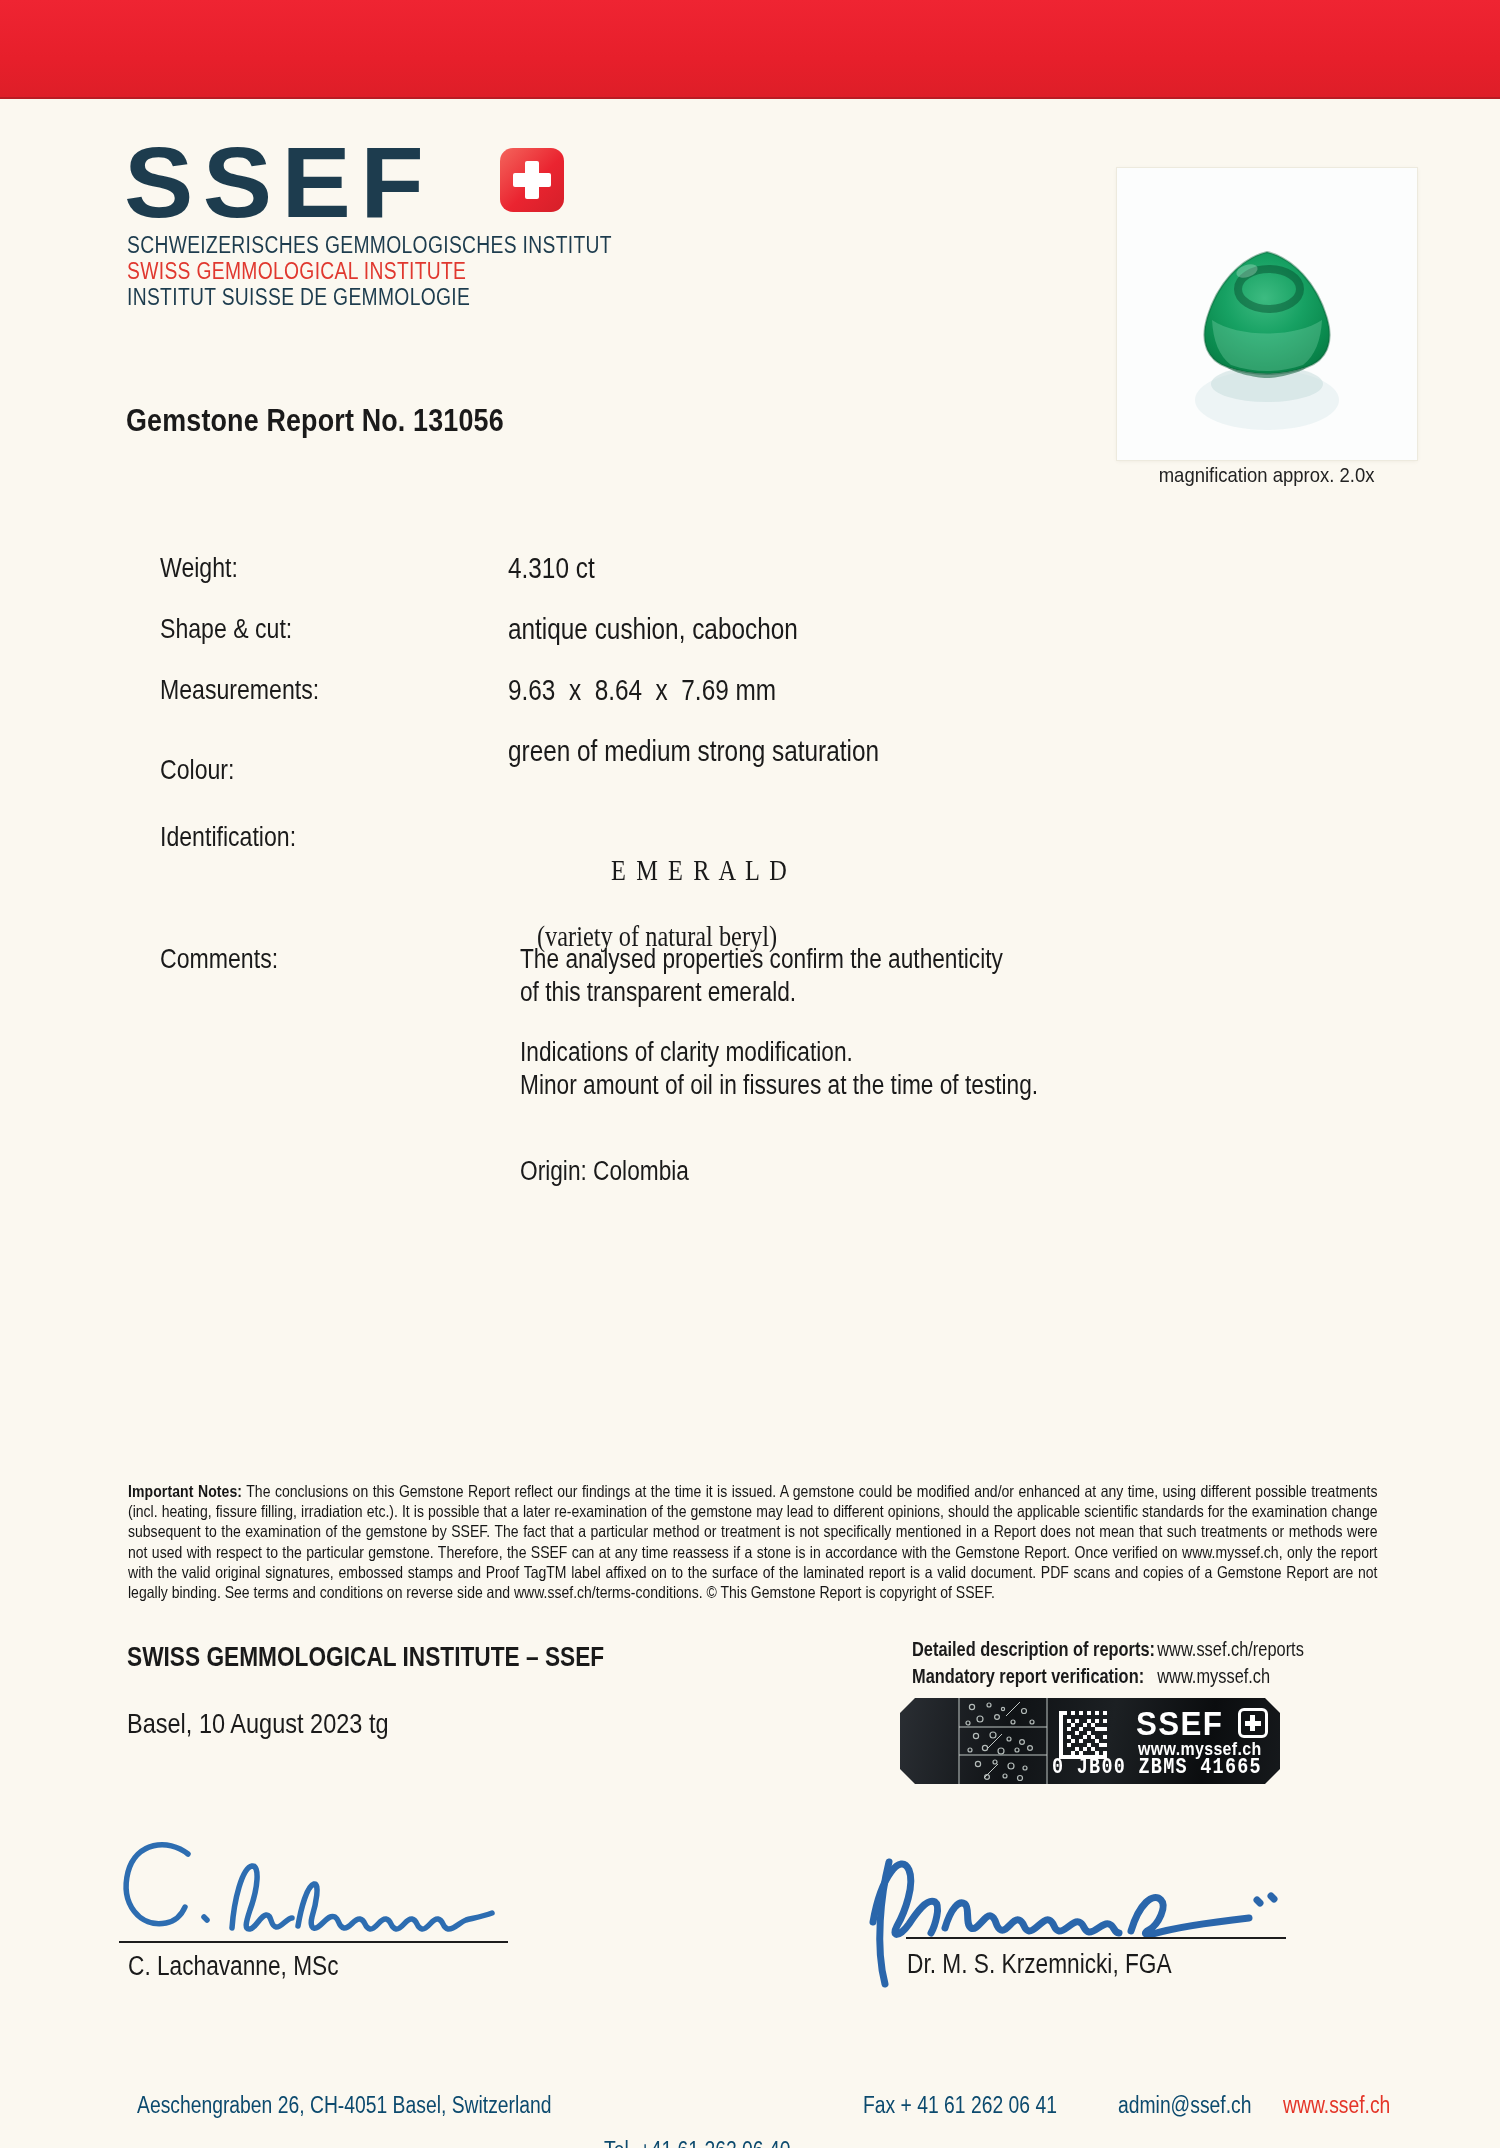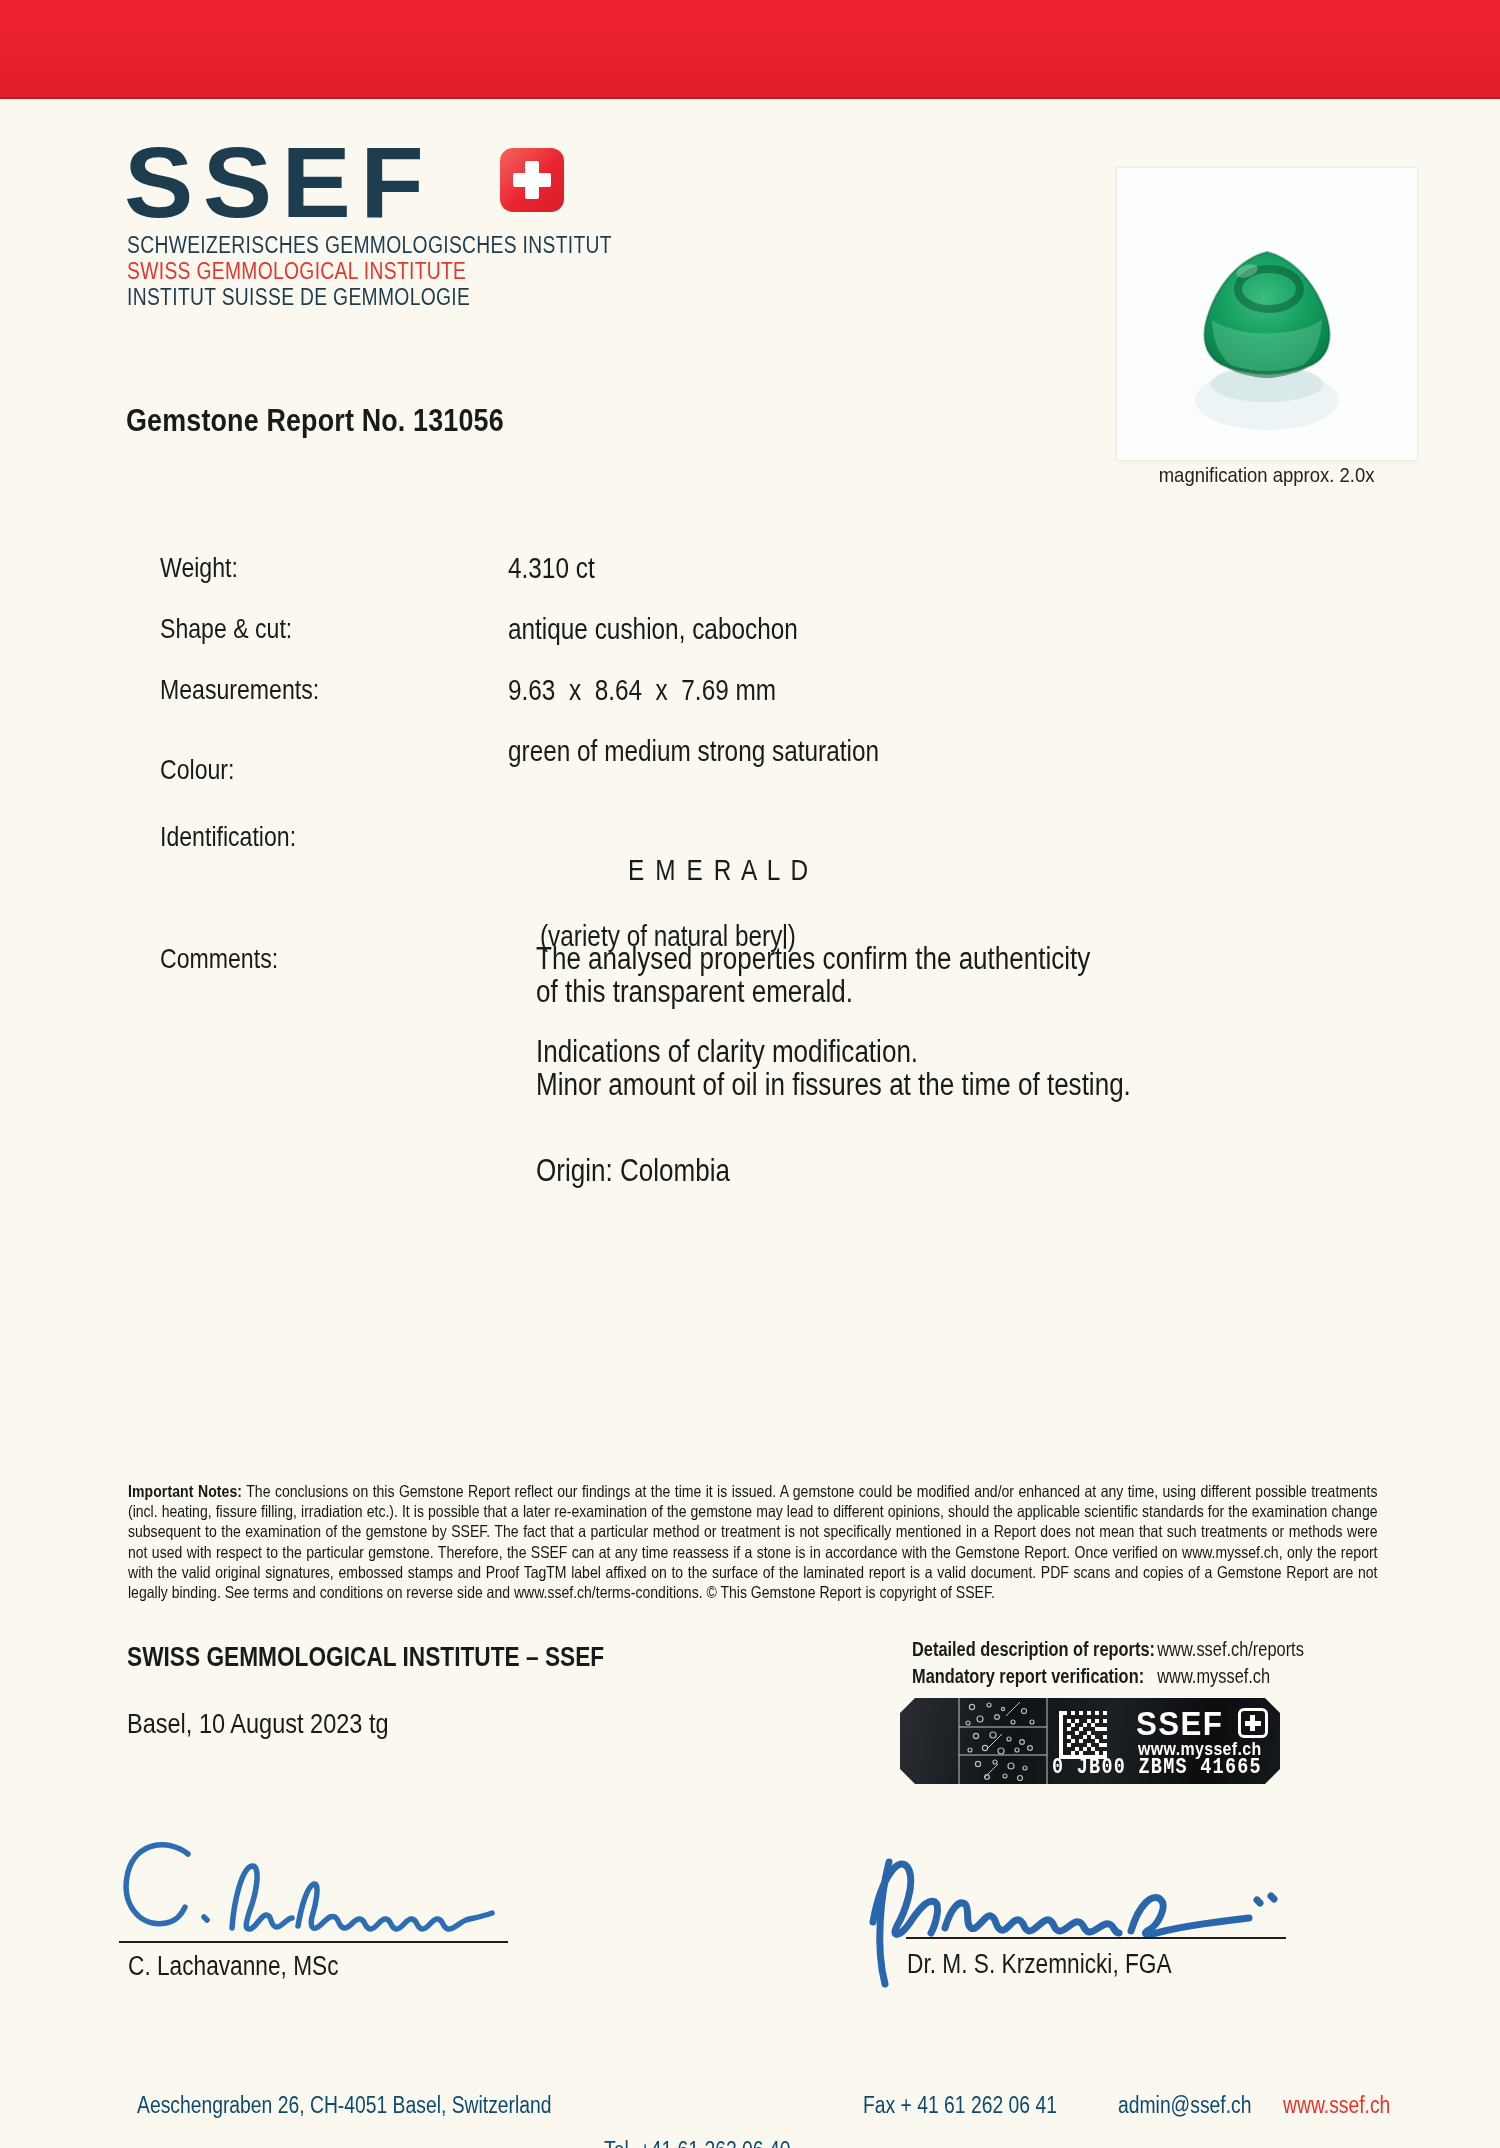--- a/index.html
+++ b/index.html
@@ -29,21 +29,21 @@
   .phototile{left:1117px;top:168px;width:300px;height:292px;background:#fcfdfd;
              box-shadow:0 0 0 1px #edeade, 0 1px 4px rgba(120,110,90,.12);}
   .photocap{left:1117px;top:463px;width:300px;text-align:center;font-size:21px;color:#222;}
   .photocap span{transform:scaleX(.88);transform-origin:50% 0;display:inline-block;white-space:pre;}
 
   .title{left:126px;top:402px;font-size:32px;font-weight:700;letter-spacing:.2px;}
 
   .flabel{left:160px;font-size:27.5px;}
   .fvalue{left:508px;font-size:29px;line-height:33px;white-space:pre;text-align:right;}
   .ident{letter-spacing:2.5px;}
-  .cblock{left:536px;font-size:31px;line-height:32.5px;}
+  .cblock{left:520px;font-size:27px;line-height:32.5px;}
 
   .notes{left:128px;top:1481px;width:1470px;transform:scaleX(.85);transform-origin:0 0;
          font-size:16.5px;line-height:20.2px;text-align:justify;color:#161616;}
   .notes b{letter-spacing:.1px;}
 
   .institute{left:127px;top:1642px;font-size:27px;font-weight:700;}
   .dateline{left:127px;top:1708px;font-size:28px;}
 
   .verif{left:912px;top:1636px;transform:scaleX(.84);transform-origin:0 0;
          font-size:19.5px;line-height:27px;}
@@ -116,21 +116,21 @@
   <div class="abs flabel" style="top:613px;"><span class="cond">Shape &amp; cut:</span></div>
   <div class="abs fvalue" style="top:613px;"><span class="cond">antique cushion, cabochon</span></div>
 
   <div class="abs flabel" style="top:674px;"><span class="cond">Measurements:</span></div>
   <div class="abs fvalue" style="top:674px;"><span class="cond">9.63  x  8.64  x  7.69 mm</span></div>
 
   <div class="abs flabel" style="top:735px;margin-top:19px;"><span class="cond">Colour:</span></div>
   <div class="abs fvalue" style="top:735px;"><span class="cond">green of medium strong saturation</span></div>
 
   <div class="abs flabel" style="top:821px;"><span class="cond">Identification:</span></div>
-  <div class="abs fvalue" style="top:821px;">
+  <div class="abs fvalue" style="top:821px;font-family:Liberation Serif, serif;">
     <span class="cond ident">E M E R A L D</span><br>
     <span class="cond">(variety of natural beryl)</span>
   </div>
 
   <div class="abs flabel" style="top:943px;"><span class="cond">Comments:</span></div>
   <div class="abs cblock" style="top:943px;">
     <span class="cond">The analysed properties confirm the authenticity</span><br>
     <span class="cond">of this transparent emerald.</span>
   </div>
   <div class="abs cblock" style="top:1036px;">

